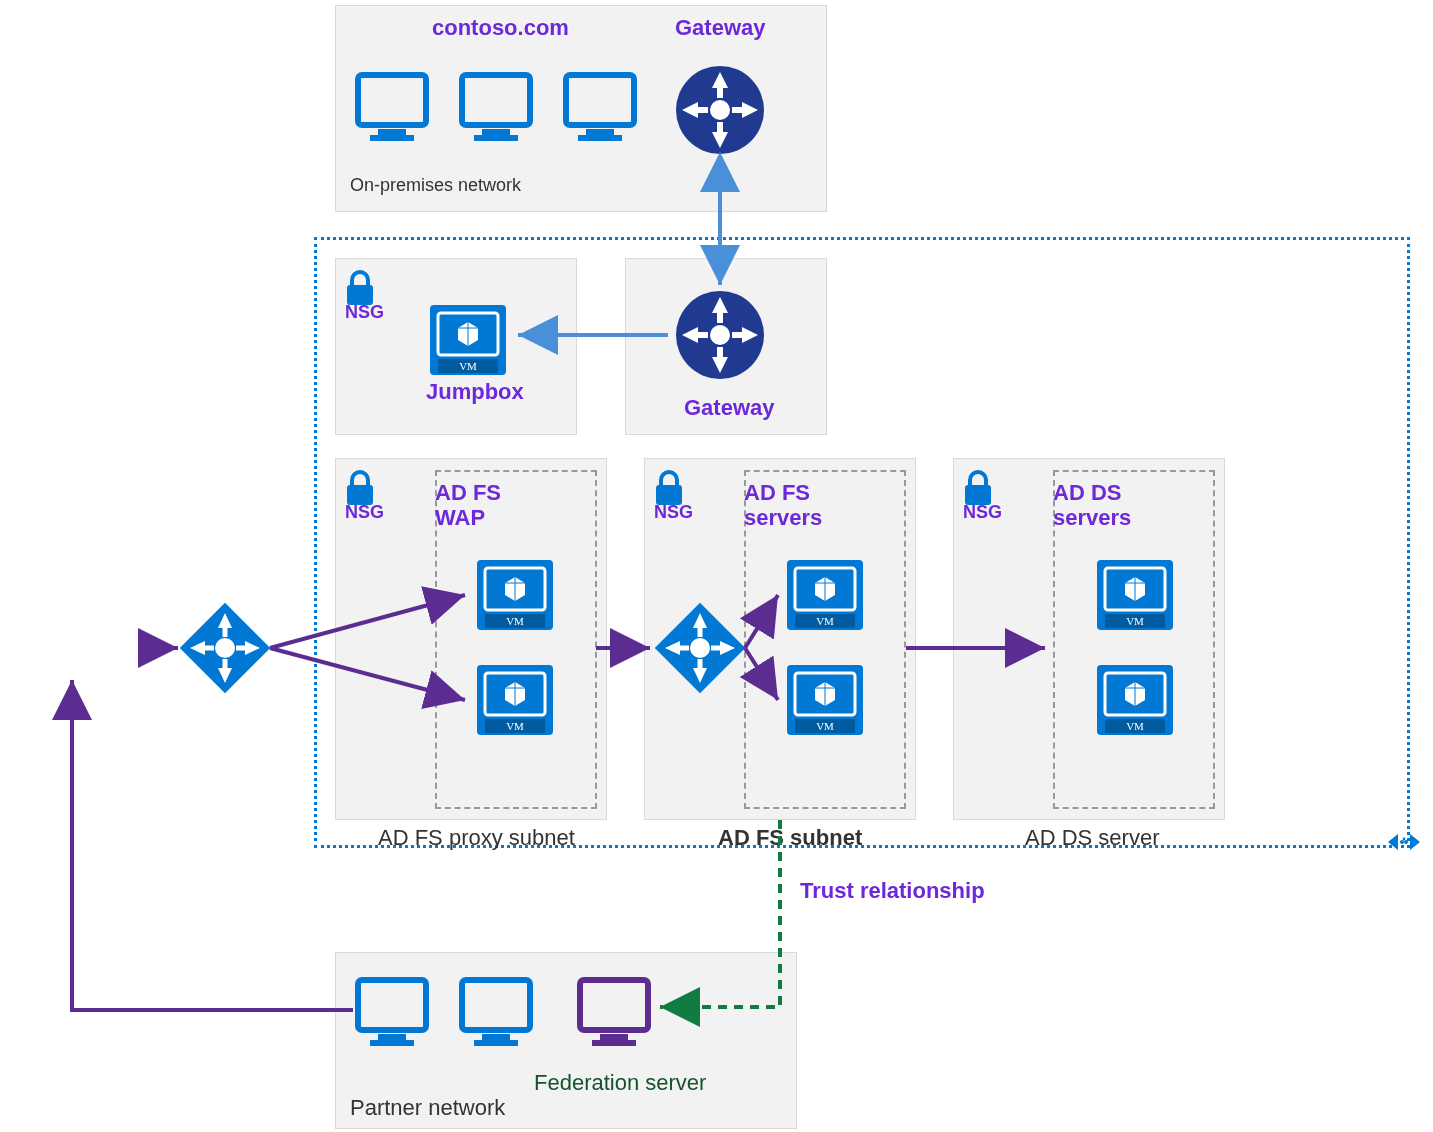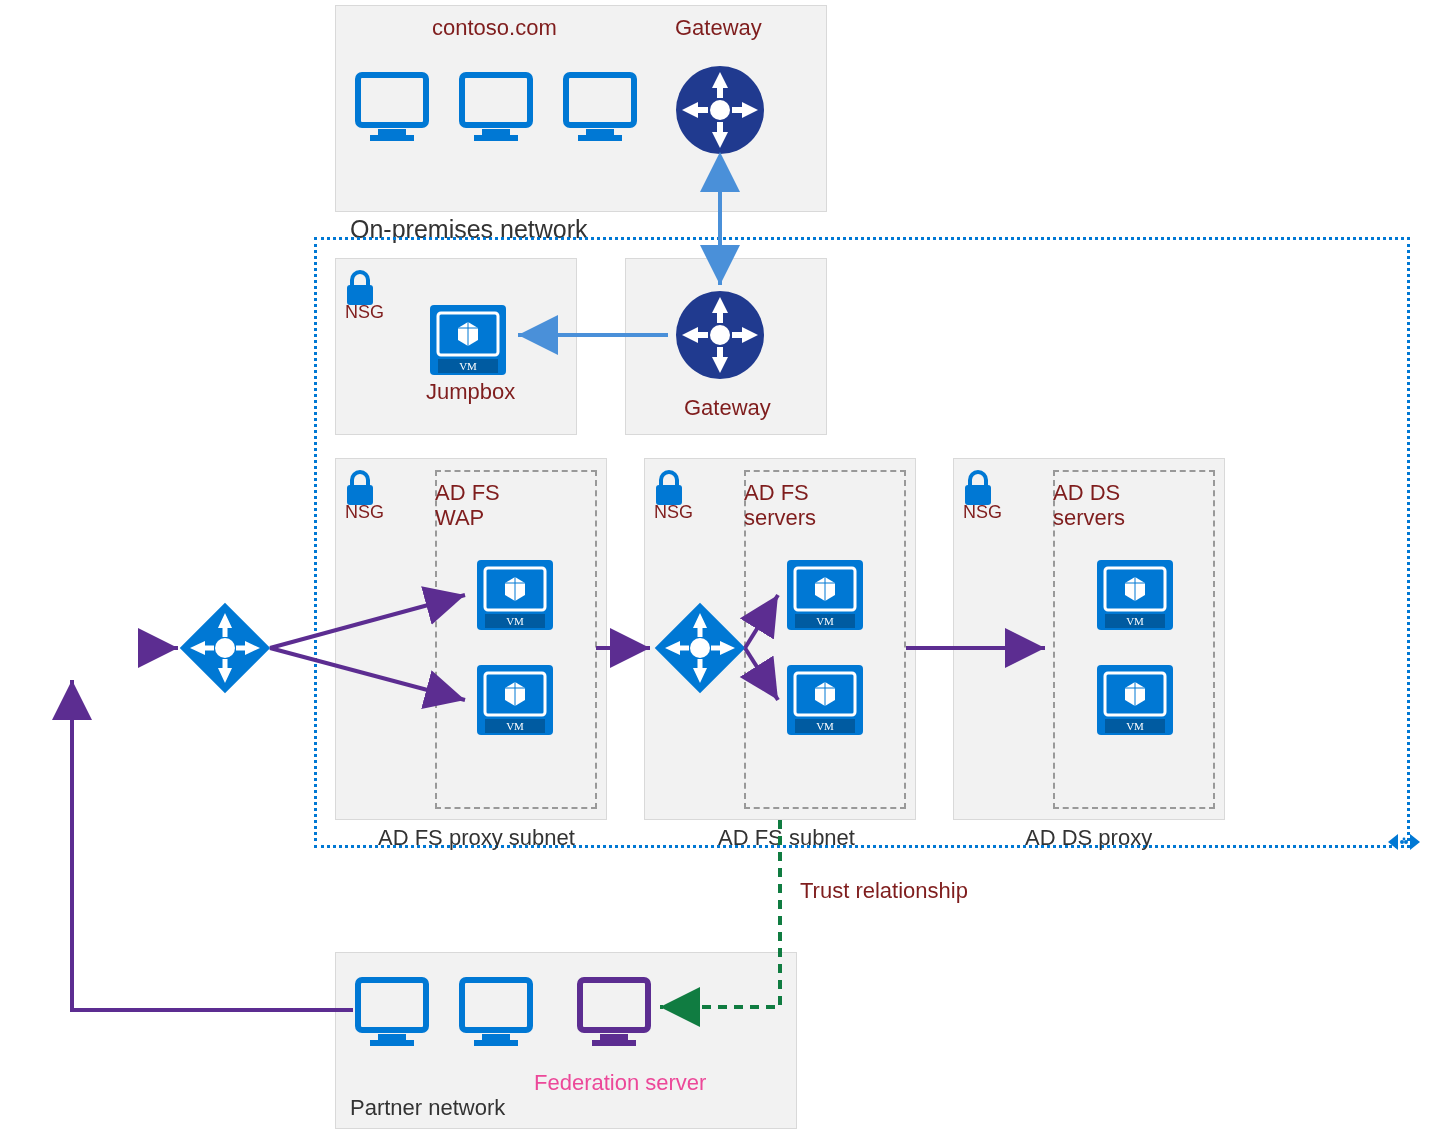--- a/index.html
+++ b/index.html
@@ -30,40 +30,40 @@
     position: absolute;
     border: 2px dashed #999;
     background: transparent;
   }
   .label {
     position: absolute;
     font-size: 22px;
     color: #333;
     white-space: nowrap;
   }
-  .label.blue { color: #7f1d1d; }
-  .label.purple { color: #ec4899; }
+  .label.blue { color: #6d28d9; font-weight: bold; }
+  .label.purple { color: #14532d; }
   .label.center { text-align: left; }
   .multi { line-height: 1.15; }
   svg.overlay {
     position: absolute;
     top: 0; left: 0;
     width: 1433px; height: 1132px;
     pointer-events: none;
   }
 </style>
 </head>
 <body>
 
 <div class="canvas">
 
   <div class="box" style="left:335px;top:5px;width:490px;height:205px;"></div>
   <span class="label blue" style="left:432px;top:15px;">contoso.com</span>
   <span class="label blue" style="left:675px;top:15px;">Gateway</span>
-  <span class="label" style="left:350px;top:175px;font-size:25px;margin-top:40px;">On-premises network</span>
+  <span class="label" style="left:350px;top:175px;font-size:18px;">On-premises network</span>
 
   <div class="vnet" style="left:314px;top:237px;width:1090px;height:605px;"></div>
 
   <div class="box" style="left:335px;top:258px;width:240px;height:175px;"></div>
   <span class="label blue" style="left:345px;top:302px;font-size:18px;">NSG</span>
   <span class="label blue" style="left:426px;top:379px;">Jumpbox</span>
 
   <div class="box" style="left:625px;top:258px;width:200px;height:175px;"></div>
   <span class="label blue" style="left:684px;top:395px;">Gateway</span>
 
@@ -76,30 +76,30 @@
   </div>
   <span class="label" style="left:378px;top:825px;">AD FS proxy subnet</span>
 
   <div class="box" style="left:644px;top:458px;width:270px;height:360px;"></div>
   <span class="label blue" style="left:654px;top:502px;font-size:18px;">NSG</span>
   <div class="dashed-box" style="left:744px;top:470px;width:158px;height:335px;"></div>
   <div class="label blue center multi" style="left:744px;top:480px;width:158px;">
     <span style="white-space:pre-line;">AD FS
 servers</span>
   </div>
-  <span class="label" style="left:718px;top:825px;">AD FS subnet</span>
+  <span class="label" style="left:718px;top:825px;font-weight:bold;">AD FS subnet</span>
 
   <div class="box" style="left:953px;top:458px;width:270px;height:360px;"></div>
   <span class="label blue" style="left:963px;top:502px;font-size:18px;">NSG</span>
   <div class="dashed-box" style="left:1053px;top:470px;width:158px;height:335px;"></div>
   <div class="label blue center multi" style="left:1053px;top:480px;width:158px;">
     <span style="white-space:pre-line;">AD DS
 servers</span>
   </div>
-  <span class="label" style="left:1025px;top:825px;">AD DS proxy</span>
+  <span class="label" style="left:1025px;top:825px;">AD DS server</span>
 
 
   <div class="box" style="left:335px;top:952px;width:460px;height:175px;"></div>
   <span class="label" style="left:350px;top:1095px;">Partner network</span>
   <div class="label purple center multi" style="left:534px;top:1070px;width:160px;">
     <span>Federation server</span>
   </div>
 
   <span class="label blue" style="left:800px;top:878px;">Trust relationship</span>
 

